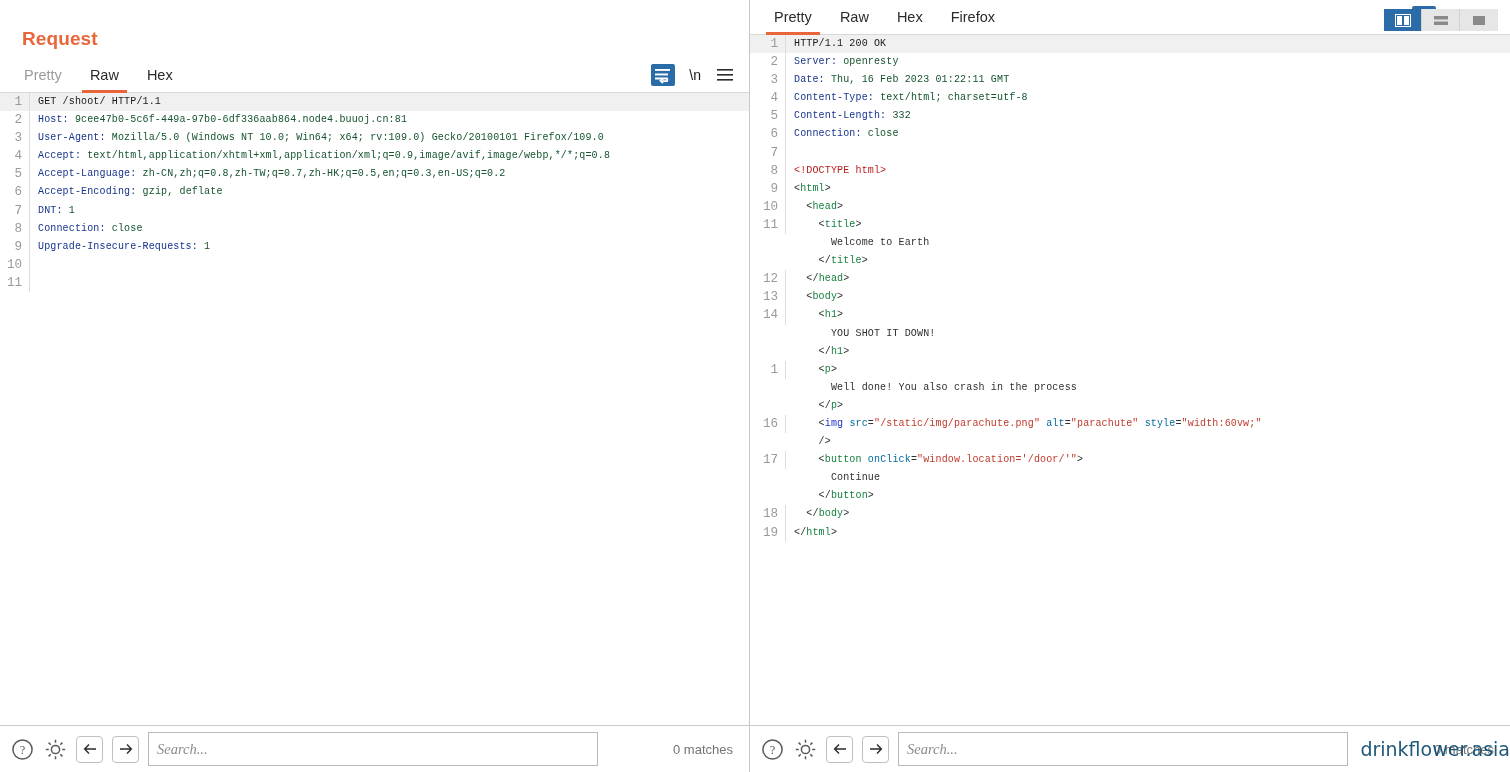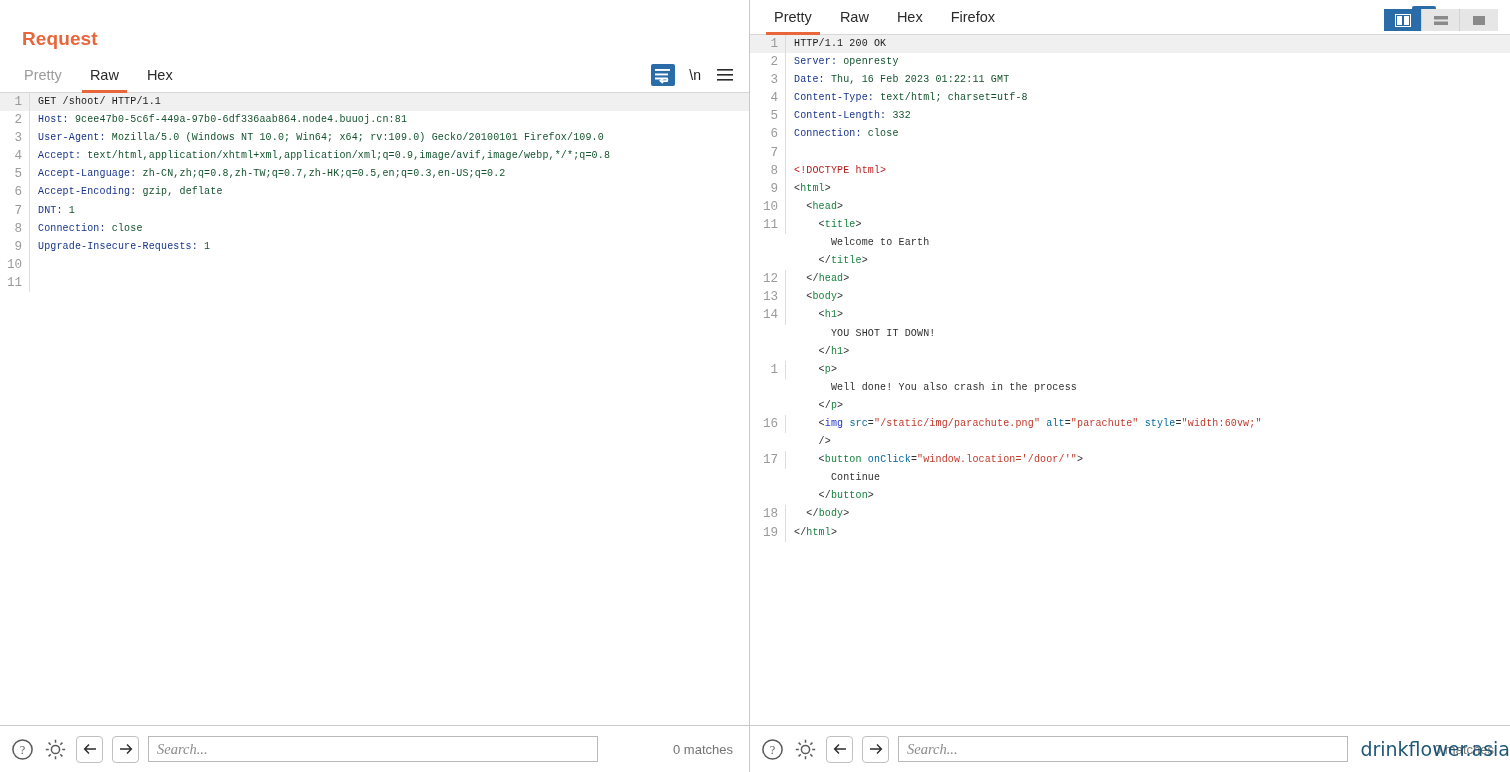--- a/index.html
+++ b/index.html
@@ -142,21 +142,21 @@
     width: 27px; height: 27px;
     border: 1px solid #c0c0c0; border-radius: 4px;
     display: flex; align-items: center; justify-content: center;
     background: #fff; cursor: pointer;
   }
   .searchbox {
     flex: 1 1 auto;
     height: 26px;
     border: 1px solid #b9b9b9;
     background: #fff;
-    padding: 8px 8px;
+    padding: 16px 8px;
     font-family: "Liberation Serif", serif;
     font-style: italic;
     font-size: 14.5px;
     color: #8b8b8b;
     display: flex; align-items: center;
     cursor: text;
   }
   .left .searchbox { max-width: 450px; }
   .right .searchbox { max-width: 450px; }
   .matches {

